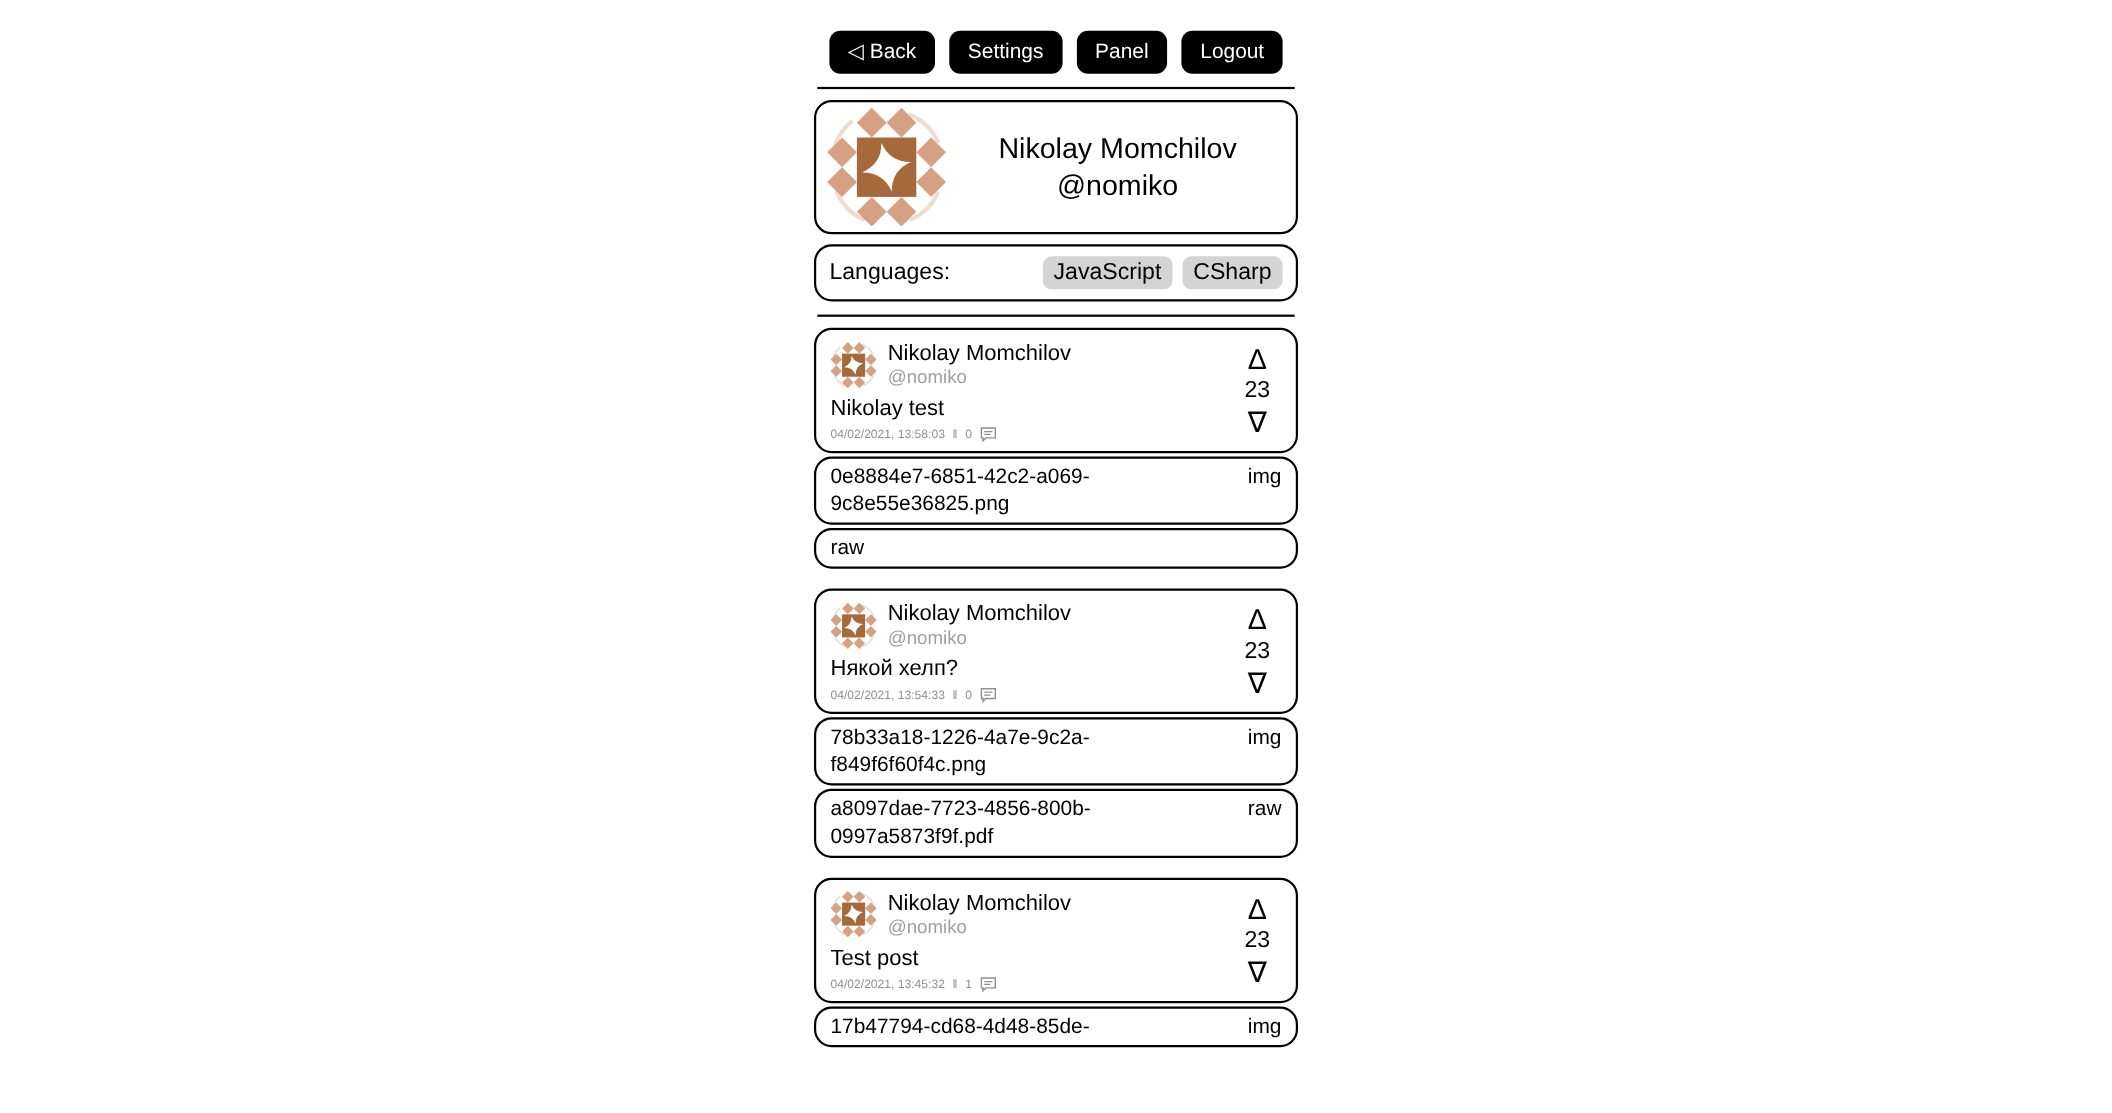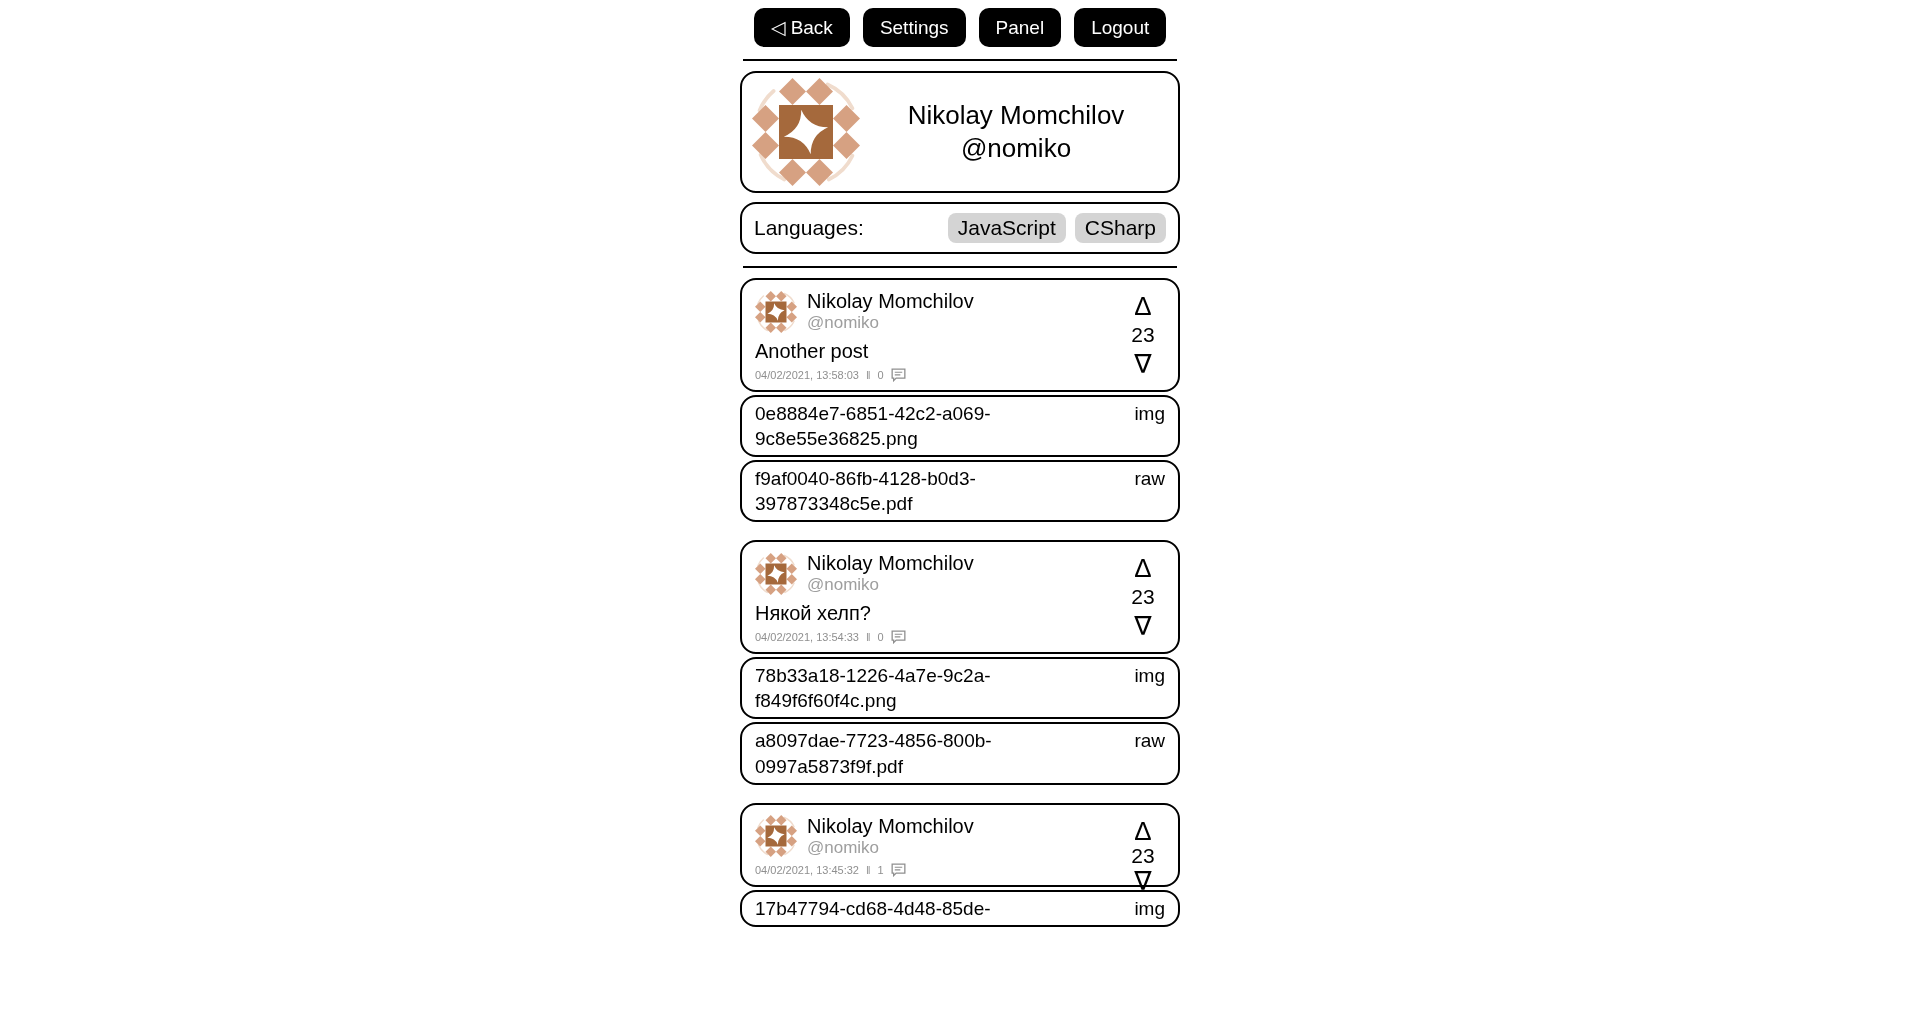--- a/index.html
+++ b/index.html
@@ -9,21 +9,21 @@
     overflow: hidden;
     background: #ffffff;
     font-family: "Liberation Sans", "DejaVu Sans", sans-serif;
     color: #000;
   }
   .page { width: 440px; margin: 0 auto; }
 
   
   nav.top-nav {
     display: flex; justify-content: center; gap: 13px;
-    padding-top: 8px;
+    padding-top: 28px;
   }
   nav.top-nav button {
     background: #000; color: #fff;
     border: none; border-radius: 10px;
     font-family: inherit; font-size: 19px;
     padding: 8px 17px;
     cursor: pointer;
     white-space: nowrap;
   }
 
@@ -187,21 +187,21 @@
 
     <rect x="25" y="25" width="50" height="50" fill="#a5693c"></rect>
     <path d="M50 29 Q53.5 46.5 71 50 Q53.5 53.5 50 71 Q46.5 53.5 29 50 Q46.5 46.5 50 29 Z" fill="#ffffff" transform="rotate(-12 50 50)"></path>
   </svg>
 </span>
         <div class="post-id">
           <div class="post-author">Nikolay Momchilov</div>
           <div class="post-handle">@nomiko</div>
         </div>
       </div>
-      <div class="post-title">Another post</div>
+      <div class="post-title">Nikolay test</div>
       <div class="post-meta">
         <span>04/02/2021, 13:58:03</span>
         <span>‖</span>
         <span>0</span>
         <span class="comment-icon">
           <svg width="15" height="14" viewBox="0 0 16 15">
             <path d="M1.2 1.2 H14.8 V10.8 H5.5 L2.8 13.5 V10.8 H1.2 Z" fill="none" stroke="#8f8f8f" stroke-width="1.4"></path>
             <path d="M4 4.6 H12 M4 7.4 H10" stroke="#8f8f8f" stroke-width="1.2"></path>
           </svg>
         </span>
@@ -212,21 +212,20 @@
         <span class="vote">∇</span>
       </div>
     </div>
 
   <div class="card attachment-row">
     <span class="filename">0e8884e7-6851-42c2-a069-9c8e55e36825.png</span>
     <span class="filetype">img</span>
   </div>
 
   <div class="card attachment-row">
-    <span class="filename">f9af0040-86fb-4128-b0d3-397873348c5e.pdf</span>
     <span class="filetype">raw</span>
   </div>
 </article>
 
   <article class="post-group">
     <div class="card post-card">
       <div class="post-header">
         <span class="avatar avatar-sm">
   <svg viewBox="0 0 100 100">
 
@@ -313,20 +312,21 @@
 
     <rect x="25" y="25" width="50" height="50" fill="#a5693c"></rect>
     <path d="M50 29 Q53.5 46.5 71 50 Q53.5 53.5 50 71 Q46.5 53.5 29 50 Q46.5 46.5 50 29 Z" fill="#ffffff" transform="rotate(-12 50 50)"></path>
   </svg>
 </span>
         <div class="post-id">
           <div class="post-author">Nikolay Momchilov</div>
           <div class="post-handle">@nomiko</div>
         </div>
       </div>
+      <div class="post-title">Test post</div>
       <div class="post-meta">
         <span>04/02/2021, 13:45:32</span>
         <span>‖</span>
         <span>1</span>
         <span class="comment-icon">
           <svg width="15" height="14" viewBox="0 0 16 15">
             <path d="M1.2 1.2 H14.8 V10.8 H5.5 L2.8 13.5 V10.8 H1.2 Z" fill="none" stroke="#8f8f8f" stroke-width="1.4"></path>
             <path d="M4 4.6 H12 M4 7.4 H10" stroke="#8f8f8f" stroke-width="1.2"></path>
           </svg>
         </span>

